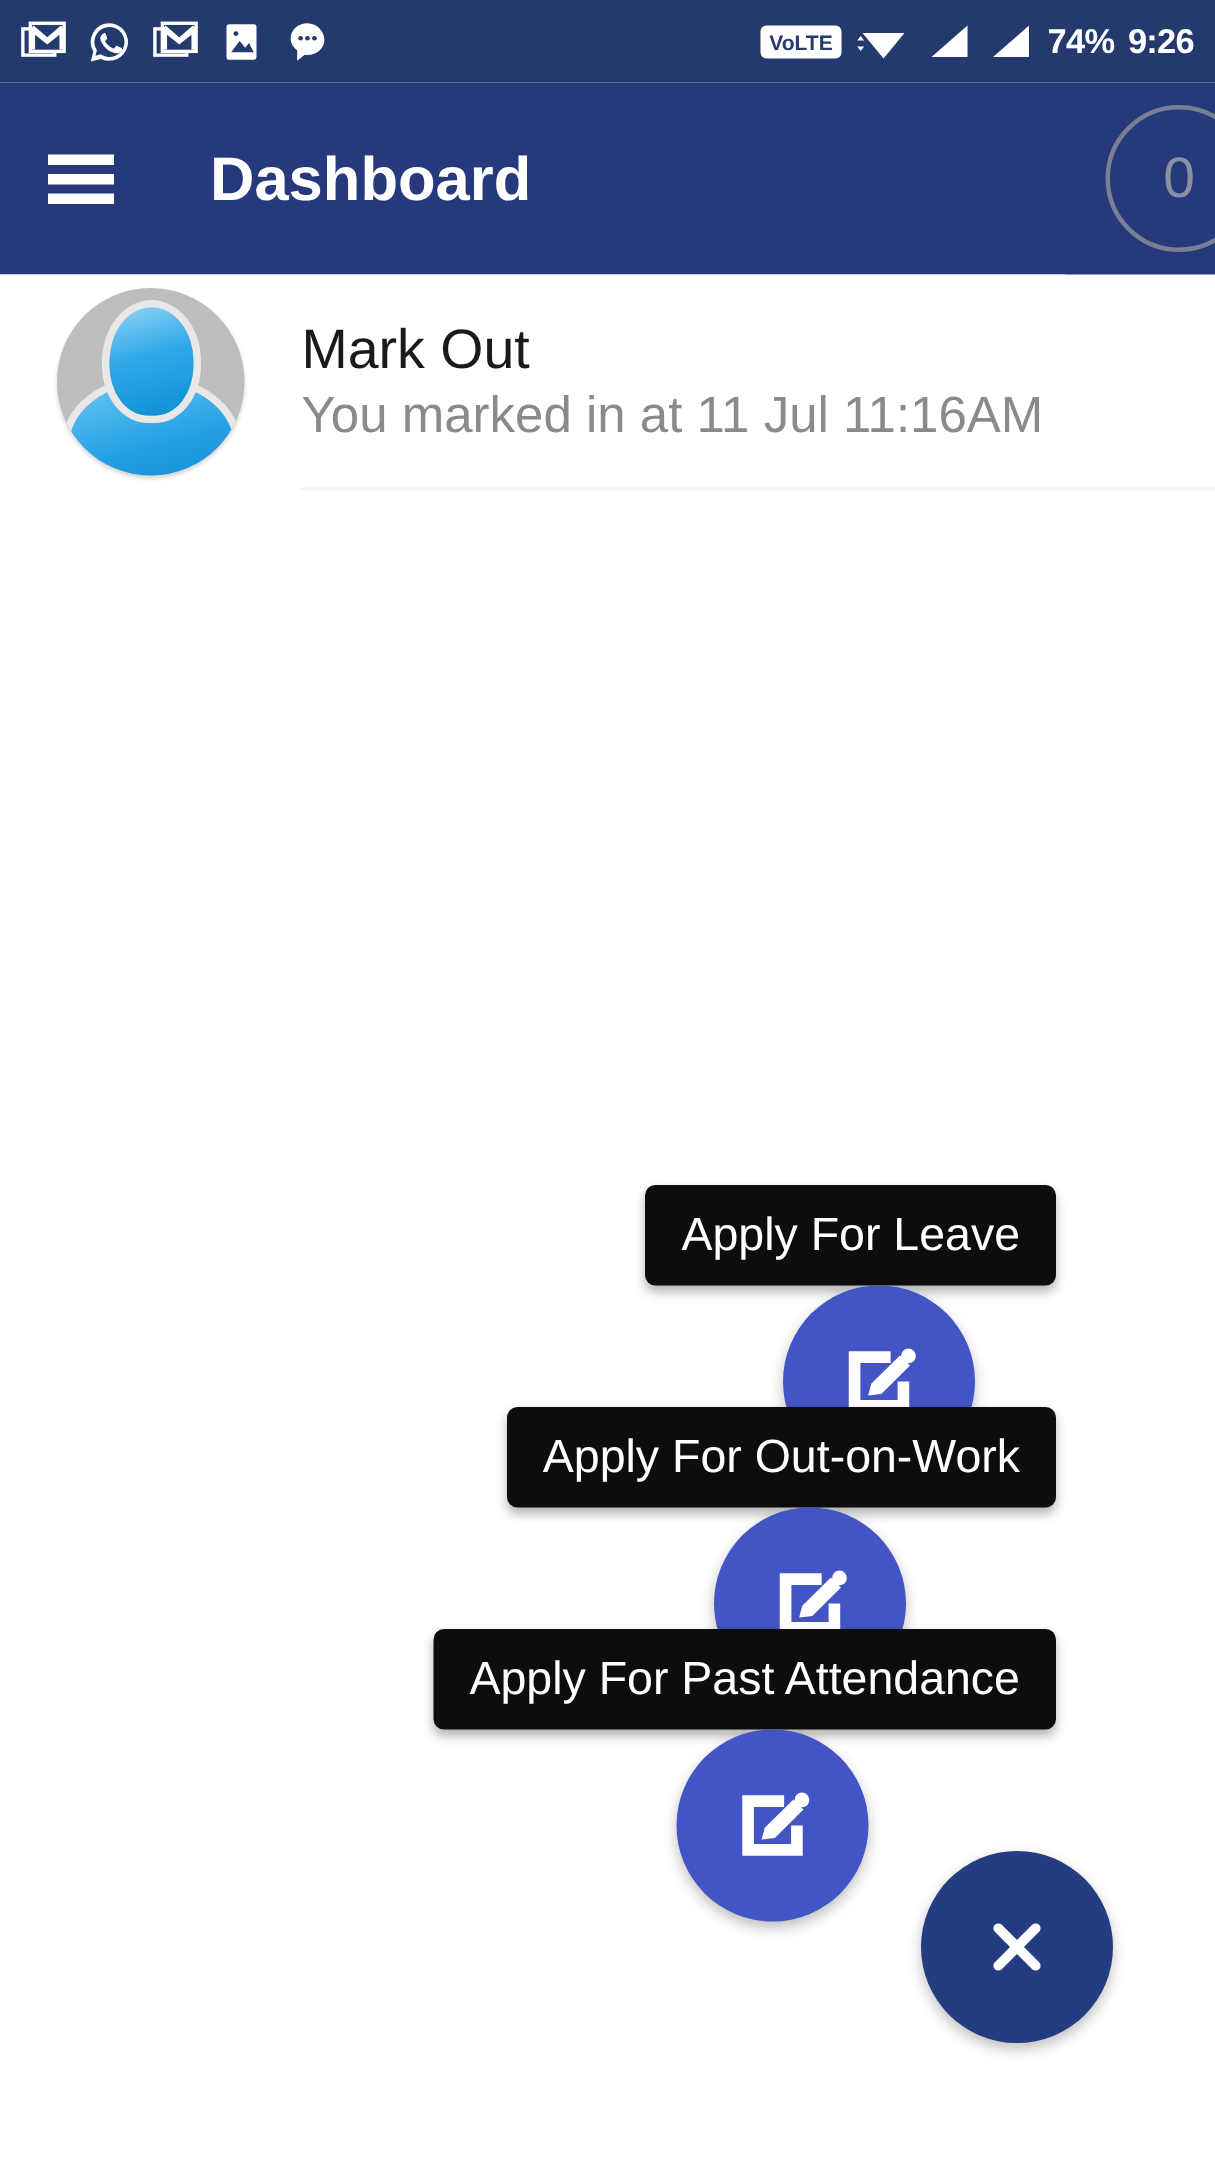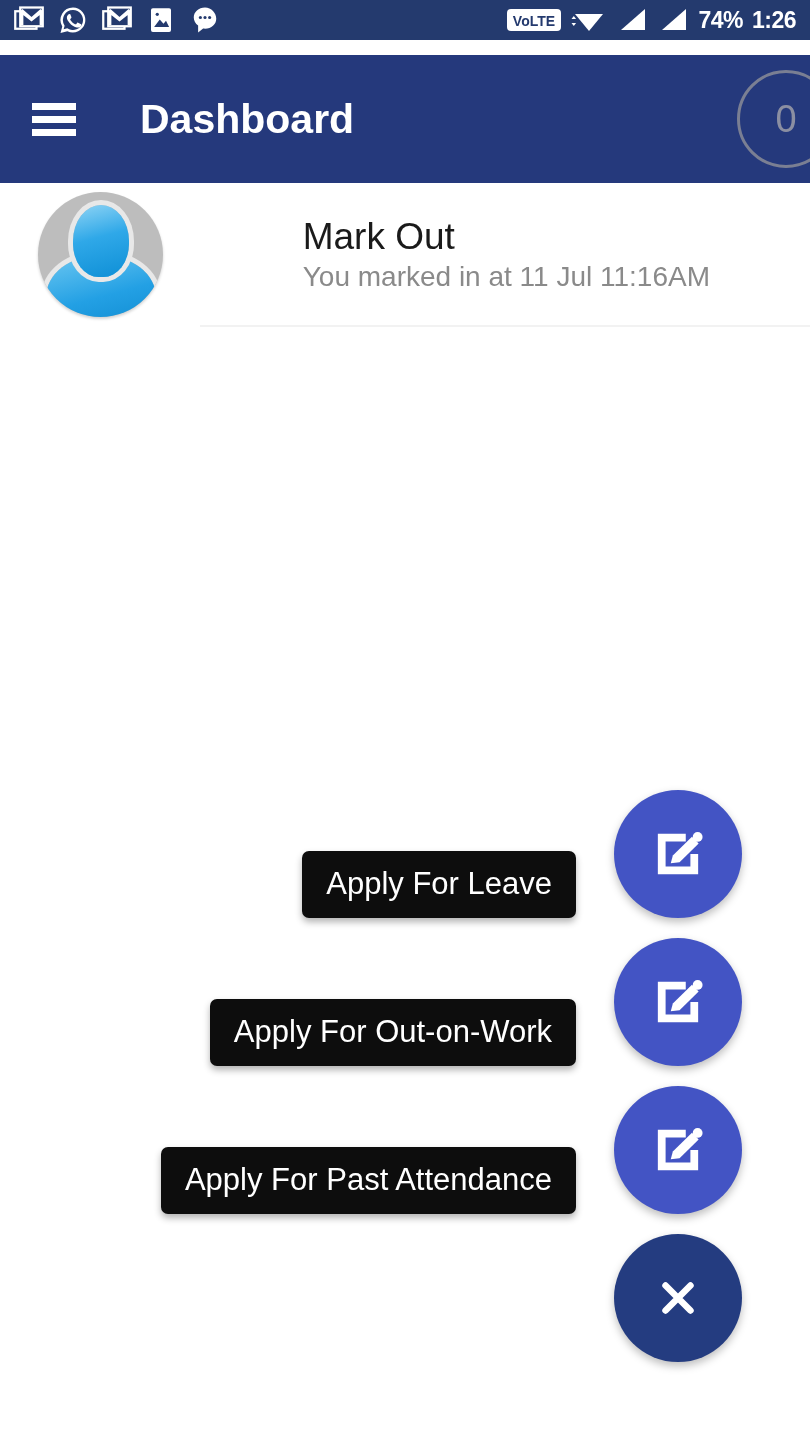--- a/index.html
+++ b/index.html
@@ -11,21 +11,21 @@
   }
   #screen {
     position:relative;
     width:810px; height:1440px;
     background:#ffffff;
   }
 
   
   #status-bar {
     position:absolute; top:0; left:0;
-    width:810px; height:40px;
+    width:810px; height:55px;
     background:#243a6e;
     display:flex; align-items:center;
     padding:0 14px;
   }
   .sb-left { display:flex; align-items:center; gap:14px; flex:0 0 auto; }
   .sb-right { display:flex; align-items:center; gap:9px; margin-left:auto; }
   .sb-icon { display:block; }
   .sb-text {
     color:#ffffff; font-size:23px; font-weight:bold;
     letter-spacing:-0.5px; line-height:1;
@@ -67,21 +67,21 @@
     color:#8b8fa2;
     font-size:38px;
     cursor:pointer;
   }
 
   
   #mark-row {
     position:absolute; top:183px; left:0;
     width:710px; height:142px;
     background:#ffffff;
-    display:flex; align-items:center;justify-content:space-between;
+    display:flex; align-items:center;
   }
   #avatar {
     width:125px; height:125px;
     margin-left:38px;
     border-radius:50%;
     background:#bdbdbd;
     position:relative;
     overflow:hidden;
     flex:0 0 auto;
     box-shadow:0 2px 3px rgba(0,0,0,0.18);
@@ -108,41 +108,42 @@
     margin-left:38px;
     display:flex; flex-direction:column;
     justify-content:center;
     gap:4px;
   }
   #mark-title {
     font-size:37px; color:#1a1a1a; line-height:1.12;
     white-space:nowrap;
   }
   #mark-subtitle {
-    font-size:28px; color:#8a8a8a; line-height:1.12;
+    font-size:34px; color:#8a8a8a; line-height:1.12;
     white-space:nowrap;
   }
   #row-divider {
     position:absolute;
     top:325px; left:200px;
     width:610px; height:2px;
     background:#f2f2f2;
   }
 
   
   #fab-menu {
     position:absolute;
     top:790px; left:0;
     width:810px; height:600px;
   }
   .fab-row {
     position:absolute;
-    display:flex; align-items:flex-end;
+    display:flex; align-items:center;
     height:128px;
     right:68px;
+    flex-direction:column;
   }
   .fab-label {
     background:#0d0d0d;
     color:#ffffff;
     font-size:31px;
     line-height:1;
     padding:17px 24px 19px 24px;
     border-radius:7px;
     margin-right:38px;
     white-space:nowrap;
@@ -223,21 +224,21 @@
 
       <svg width="32" height="30" viewBox="0 0 32 30">
         <path d="M29 4 L29 25 L5 25 Z" fill="#fff"></path>
       </svg>
 
       <svg width="32" height="30" viewBox="0 0 32 30">
         <path d="M29 4 L29 25 L5 25 Z" fill="#fff"></path>
       </svg>
 
       <span class="sb-text">74%</span>
-      <span class="sb-text">1:26</span>
+      <span class="sb-text">9:26</span>
     </div>
   </div>
 
   <div id="app-bar">
     <div id="menu-button">
       <span></span>
         <span></span>
         <span></span>
     </div>
     <div id="app-title">Dashboard</div>

